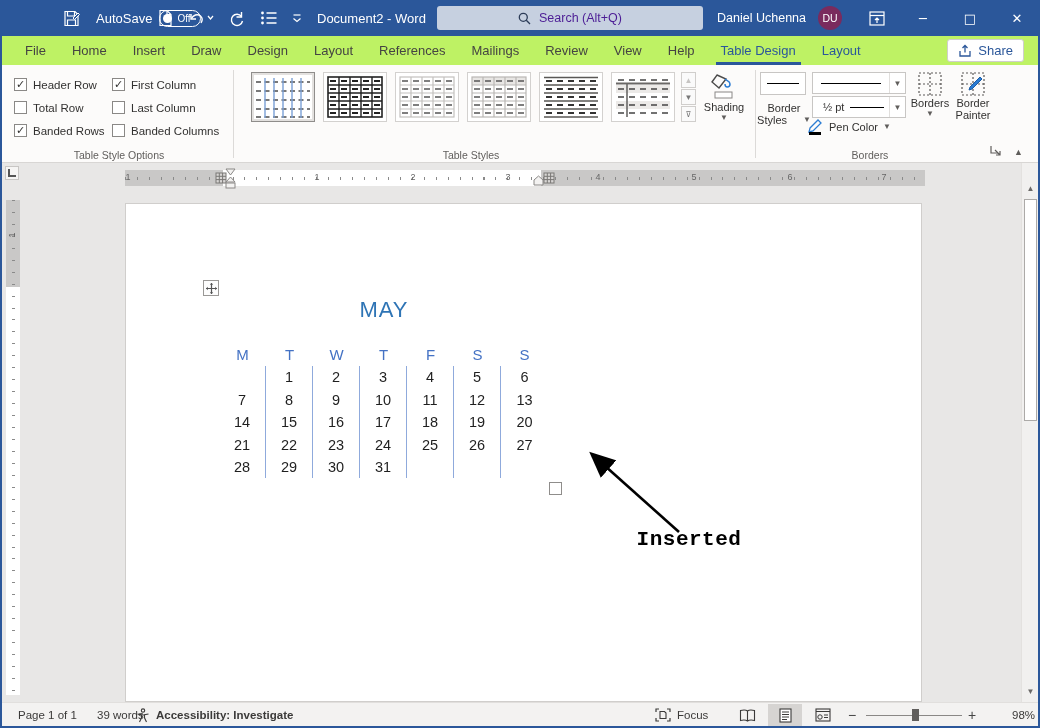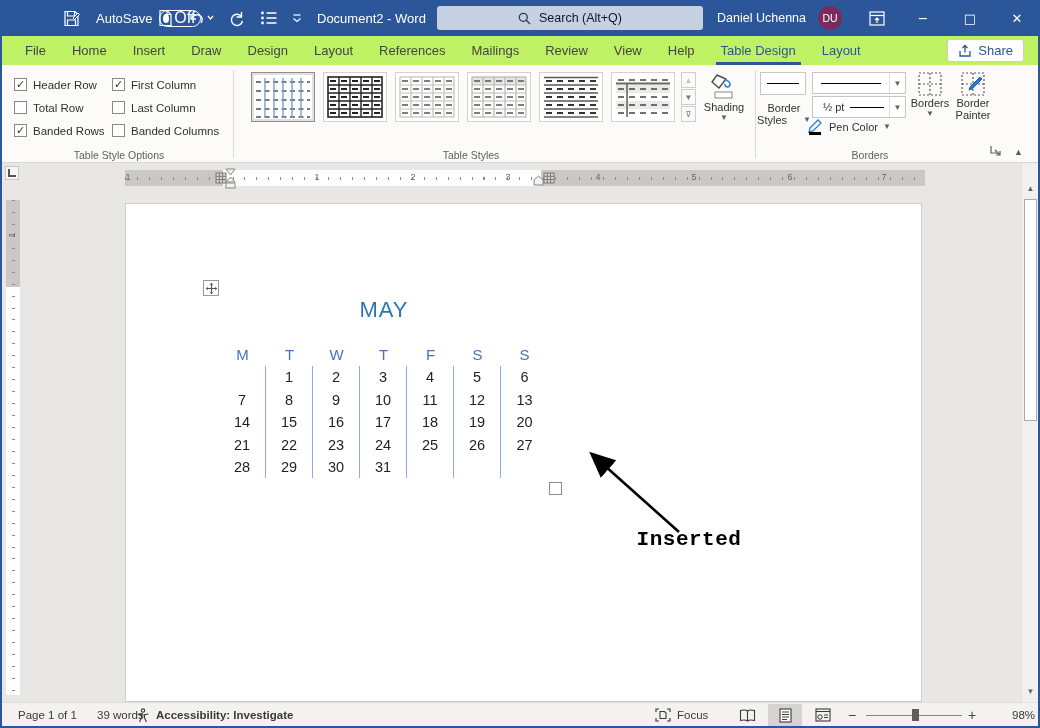--- a/index.html
+++ b/index.html
@@ -14,24 +14,24 @@
   body{font-family:"Liberation Sans","DejaVu Sans",sans-serif;}
   #window{position:relative;width:1040px;height:728px;background:#e8e7e6;overflow:hidden;}
 
   
   #titlebar{position:absolute;left:0;top:0;width:1040px;height:36px;background:var(--accent);color:#fff;}
   .tb-abs{position:absolute;top:0;height:36px;display:flex;align-items:center;}
   #save-btn{left:62px;}
   #autosave{left:96px;gap:7px;font-size:13px;}
   .toggle-pill{width:42px;height:17px;border:1px solid #fff;border-radius:9px;display:flex;align-items:center;padding:0 5px 0 3px;gap:5px;}
   .toggle-dot{width:9px;height:9px;border-radius:50%;background:#fff;}
-  .toggle-text{font-size:16px;color:#fff;}
+  .toggle-text{font-size:10px;color:#fff;}
   #qat{left:158px;gap:14px;}
   #doc-title{left:317px;font-size:13px;}
-  #search-box{position:absolute;left:437px;top:6px;width:266px;height:24px;background:#c6d0e0;border-radius:3px;display:flex;align-items:center;justify-content:center;gap:8px;color:#0f172a;font-size:12.5px;}
+  #search-box{position:absolute;left:437px;top:6px;width:266px;height:24px;background:#c6d0e0;border-radius:3px;display:flex;align-items:center;justify-content:center;gap:8px;color:#4c1d95;font-size:12.5px;}
   #user-area{right:198px;gap:12px;font-size:12.5px;}
   #avatar{width:24px;height:24px;border-radius:50%;background:var(--avatar);color:#fff;font-size:10.5px;display:flex;align-items:center;justify-content:center;}
   .win-btn{position:absolute;top:0;width:46px;height:36px;display:flex;align-items:center;justify-content:center;font-size:13px;color:#fff;font-family:"DejaVu Sans",sans-serif;}
   #ribbon-display{right:140px;}
   #min-btn{right:94px;}#max-btn{right:47px;}#close-btn{right:0;}
 
   
   #tabrow{position:absolute;left:0;top:36px;width:1040px;height:29px;background:#bef264;display:flex;align-items:center;padding-left:12px;}
   .tab{position:relative;height:29px;display:flex;align-items:center;padding:0 13px;font-size:13px;color:#454442;cursor:default;}
   .tab.active{color:var(--accent);}

